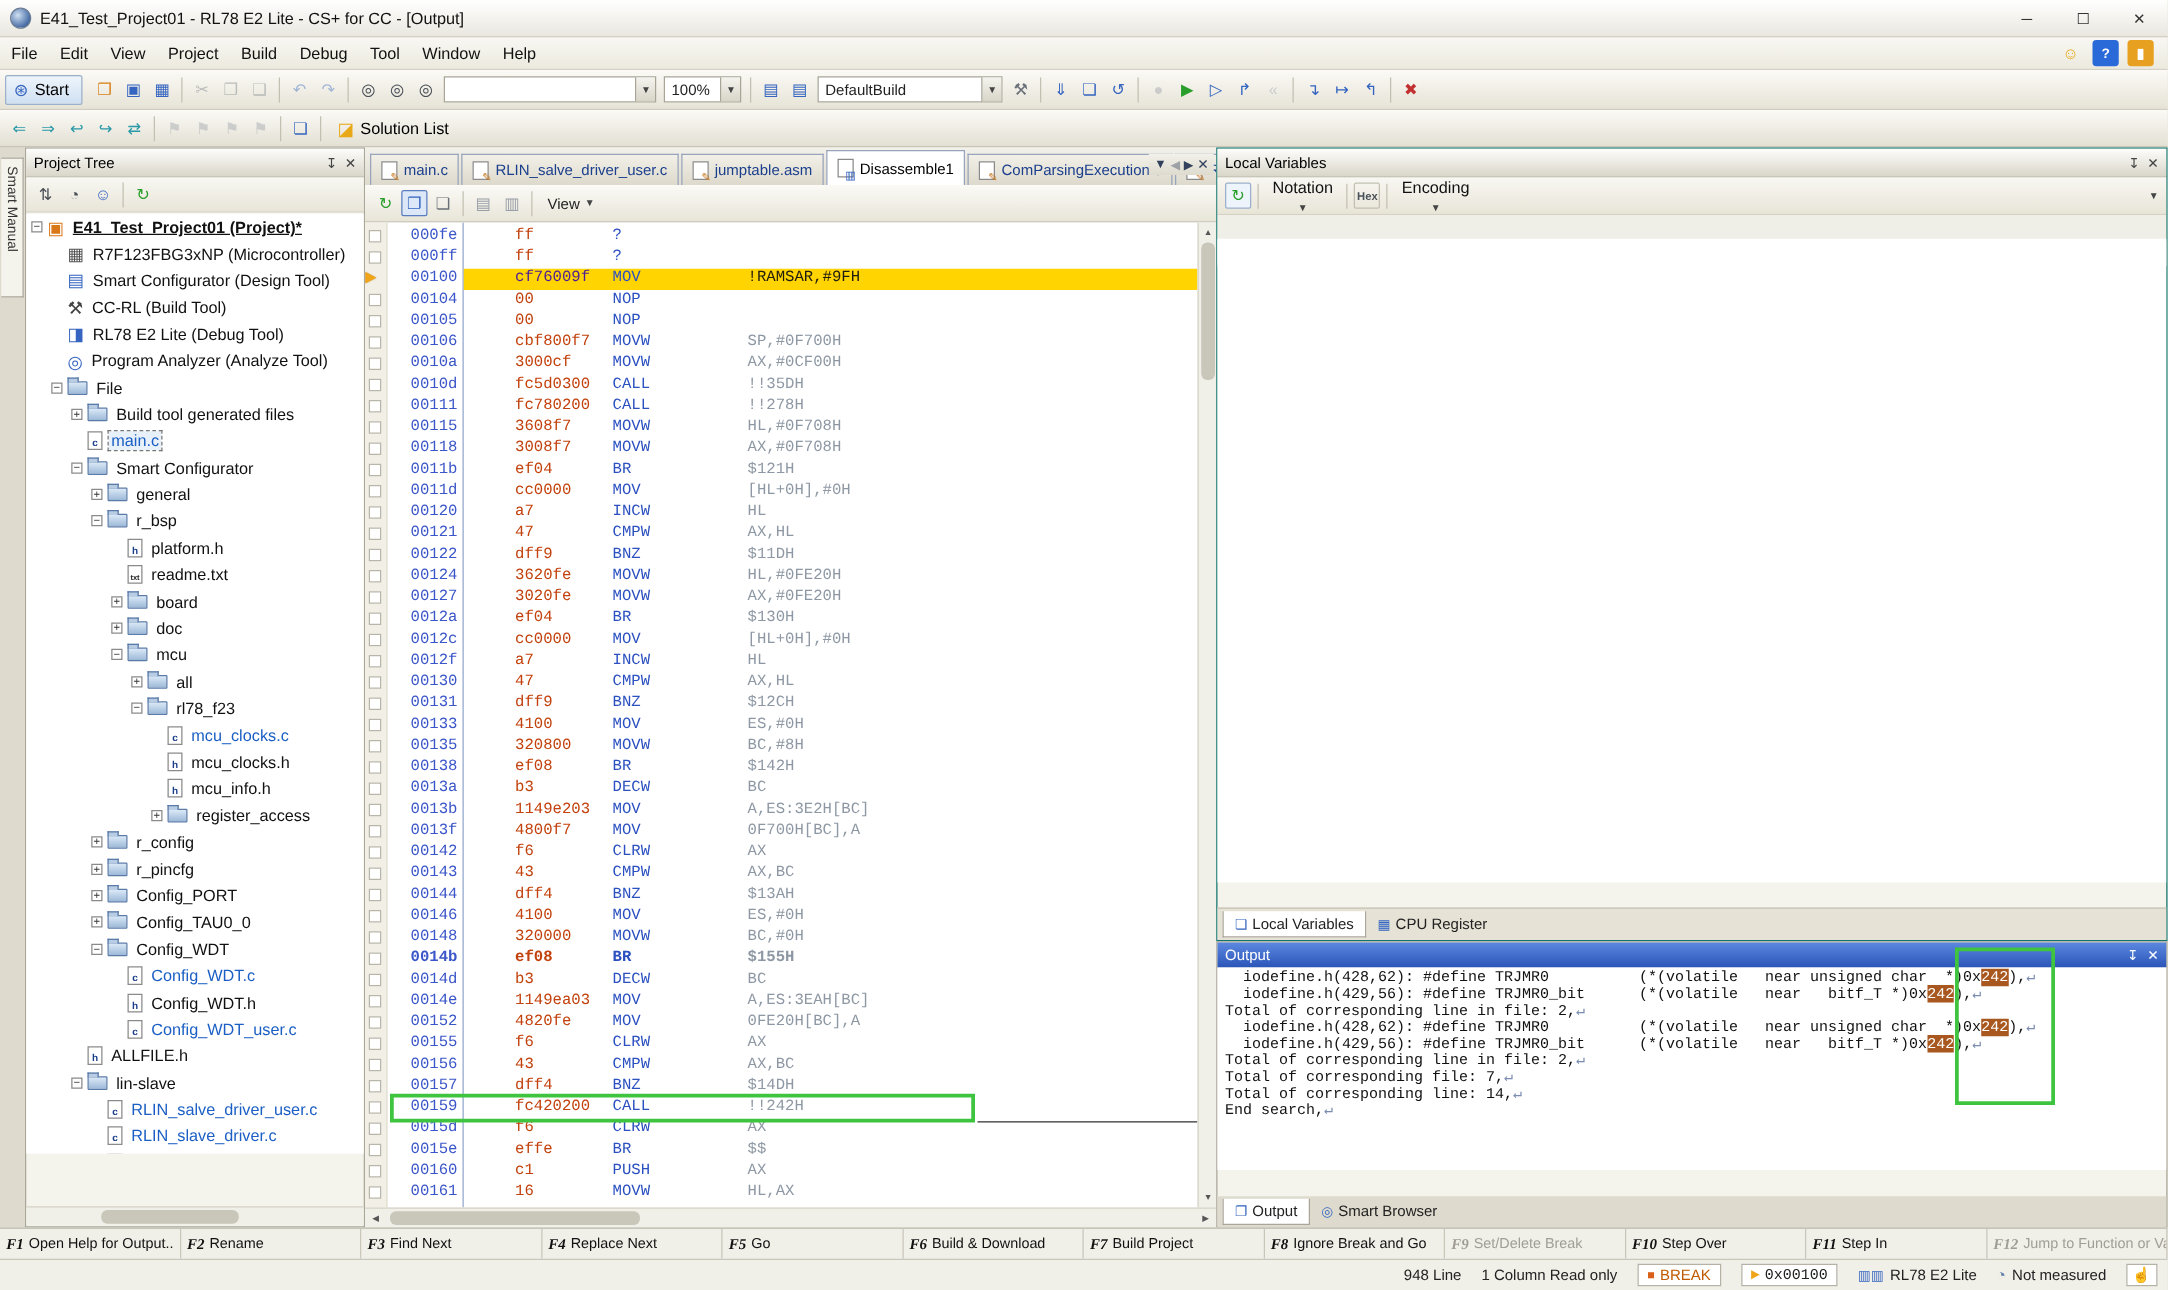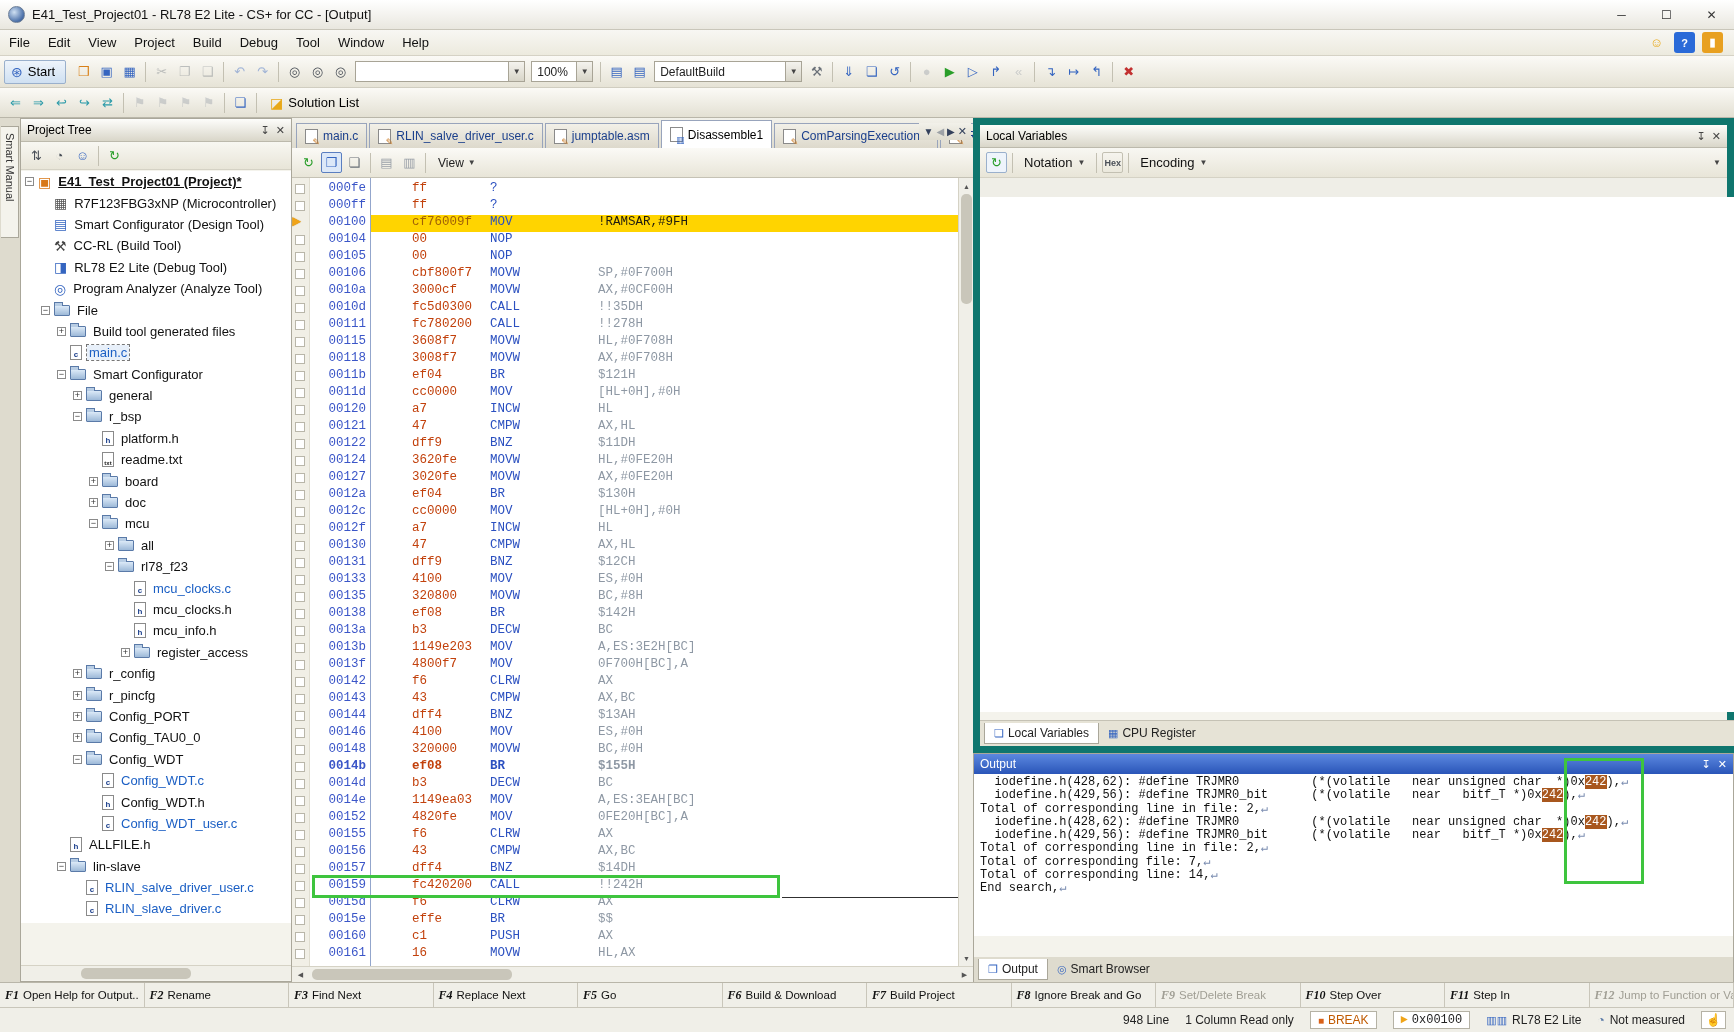--- a/index.html
+++ b/index.html
@@ -117,41 +117,41 @@
   #dsepline { position:absolute; left:78px; top:0; width:1px; height:788px; background:#93a6cc; }
   .drow { position:absolute; left:0; width:666px; height:17px; font-size:12.5px; }
   .drow .bp { position:absolute; left:3px; top:3px; width:10px; height:10px; background:#fff;
     border:1px solid #b9b6a9; }
   .drow .addr { position:absolute; left:14px; width:60px; text-align:right; color:#3b56c8; }
   .drow .code { position:absolute; left:120px; color:#c2410c; }
   .drow .mn { position:absolute; left:198px; color:#2b50c0; }
   .drow .op { position:absolute; left:306px; color:#8e98a4; }
   .drow.cur::before { content:''; position:absolute; left:79px; right:0; top:0; height:17px;
     background:#ffd400; }
-  .drow.cur .code { color:#a16207; } .drow.cur .op { color:#201c10; }
+  .drow.cur .code { color:#4c1d95; } .drow.cur .op { color:#201c10; }
   .drow.cur .bp { background:transparent; border-color:transparent; }
   .curarrow { position:absolute; left:0px; top:-1px; color:#f0a418; font-size:15px;
     text-shadow:0 0 1px #b97c10; }
   .gbox { position:absolute; border:3px solid #3ec43e; pointer-events:none; }
   #dline { position:absolute; left:490px; top:719px; width:176px; height:1px; background:#303030; }
   #vscroll { position:absolute; right:0; top:0; width:15px; height:788px; background:#f0efe8;
     border-left:1px solid #d5d2c5; }
   .sarrow { position:absolute; left:1px; width:13px; height:14px; font-size:7px; color:#555;
     display:flex; align-items:center; justify-content:center; }
   #vthumb { position:absolute; left:2px; top:16px; width:11px; height:110px; background:#c9c6ba; border-radius:5px; }
   #dhscroll { position:absolute; left:0; bottom:0; width:681px; height:16px; background:#f0efe8;
     border-top:1px solid #d5d2c5; }
 
   
   #right { position:absolute; left:973px; top:0; width:761px; height:864px; }
   #lvpanel { position:absolute; left:0; top:0; width:761px; height:635px;
-    background:#f4f3ec; border:7px solid #0f766e; }
+    background:#f4f3ec; border:1px solid #0f766e; }
   #lv-toolbar { height:30px; display:flex; align-items:center; padding-left:5px;
     background:linear-gradient(#f8f7f2,#e8e5d8); border-bottom:1px solid #d5d2c5; font-size:13px; }
-  .ddl { display:flex; align-items:center; gap:5px; padding:3px 7px; color:#111; }
+  .ddl { display:flex; align-items:center; gap:5px; padding:3px 7px; color:#111;flex-direction:column; }
   .ddl .arr9 { font-size:8px; color:#444; }
   #lv-band { height:22px; background:#efeee7; border-bottom:1px solid #ddDAcd; }
   #lv-header { height:19px; background:#f2f1e9; border-bottom:1px solid #c5c2b5;
     display:flex; font-size:12px; font-weight:bold; }
   .lvcol { border-right:1px solid #c9c6ba; padding:2px 4px; white-space:nowrap; overflow:hidden; }
   #lv-body { position:absolute; left:0; top:72px; width:759px; height:515px; background:#fff; }
   #lv-tabs { position:absolute; left:0; bottom:0; width:759px; height:26px;
     background:#e6e3d6; display:flex; align-items:flex-start; padding:2px 0 0 4px; border-top:1px solid #c5c2b5; }
   .lvtab { display:flex; align-items:center; gap:4px; font-size:12px; padding:3px 9px;
     color:#222; }

